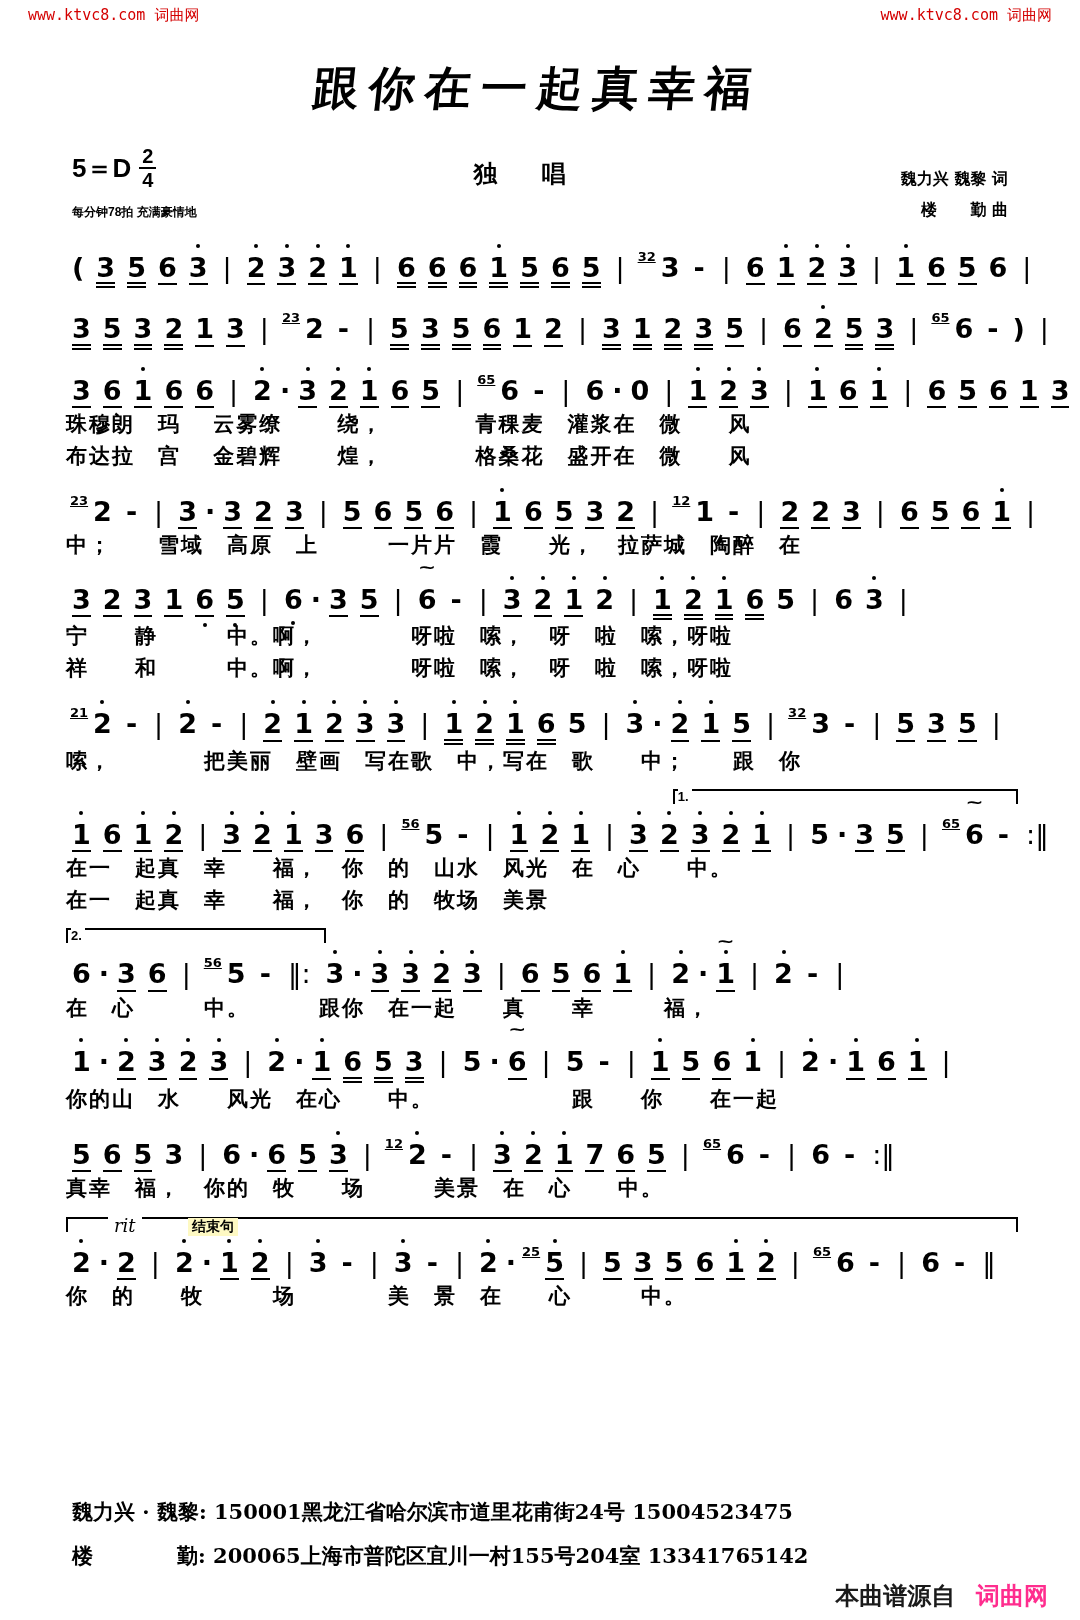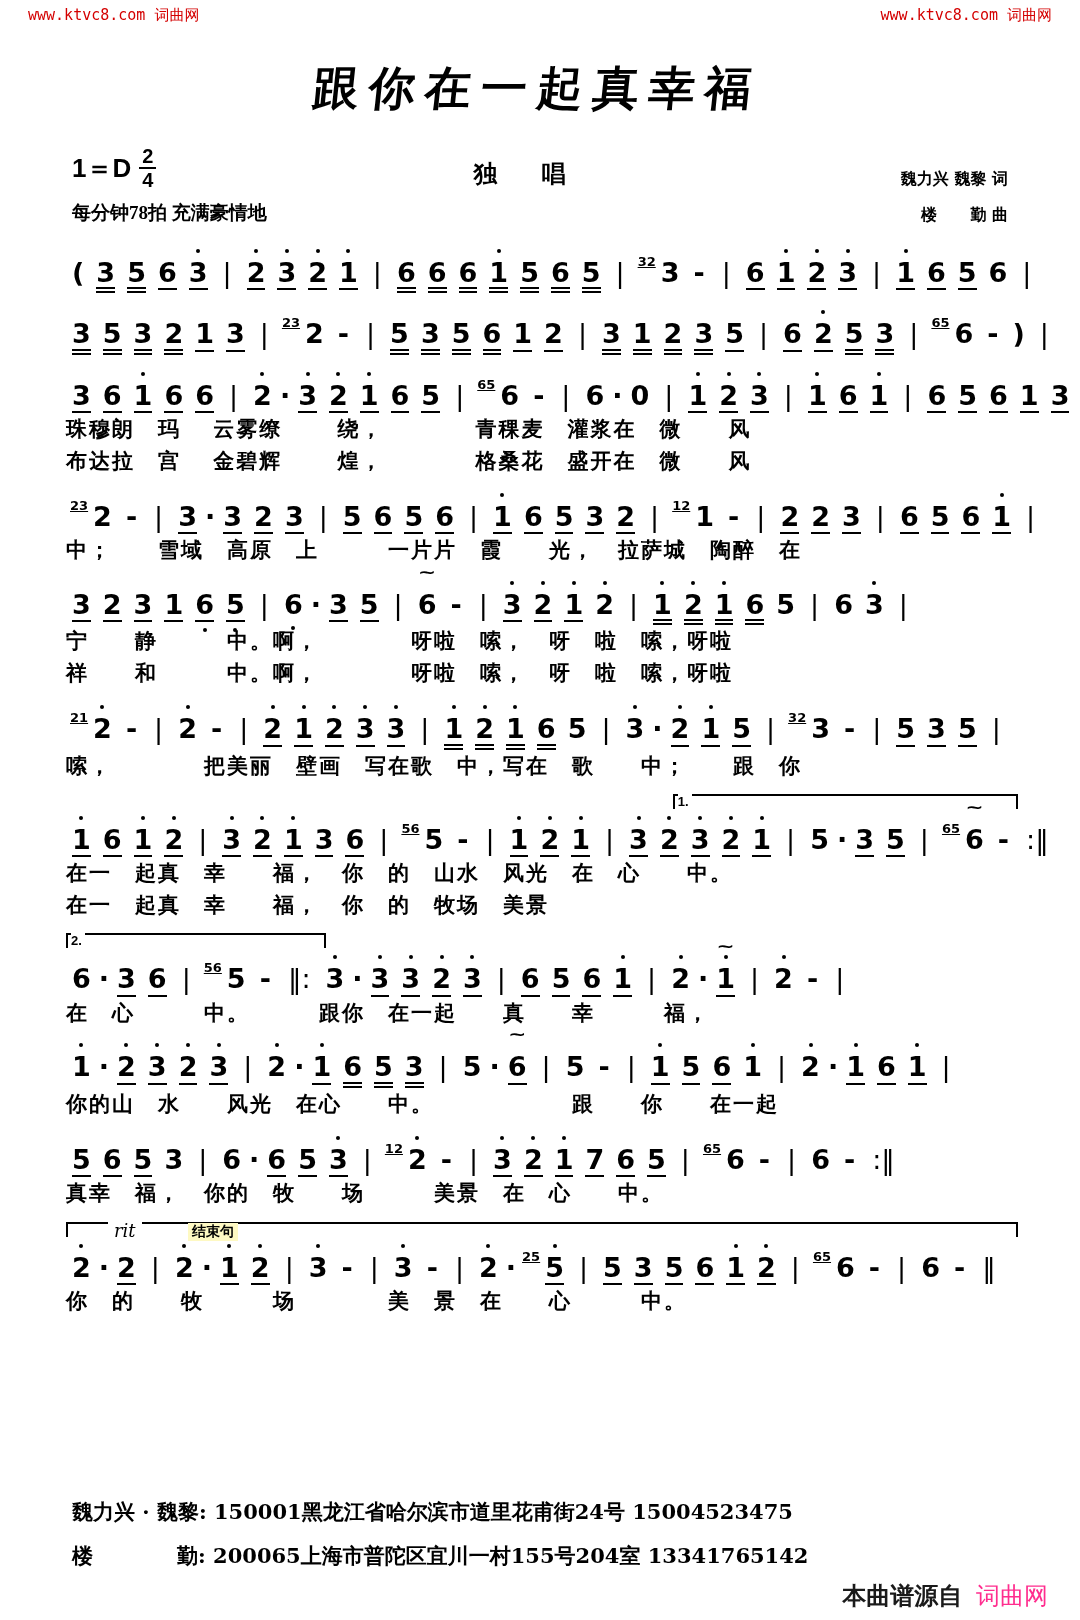--- a/index.html
+++ b/index.html
@@ -17,21 +17,21 @@
 
   
   .meta-row{display:flex;justify-content:space-between;align-items:flex-end;padding:0 72px;margin-top:26px;}
   .keysig{font-size:26px;font-weight:bold;display:flex;align-items:center;gap:8px;}
   .meter{display:inline-flex;flex-direction:column;align-items:center;line-height:1;font-size:20px;font-weight:bold;}
   .meter .m-top{border-bottom:2px solid #000;padding:0 3px 1px;}
   .meter .m-bot{padding-top:1px;}
   .perf-type{font-size:24px;font-weight:bold;letter-spacing:18px;font-family:"DejaVu Serif",serif;}
   .credit{font-size:16px;font-family:"DejaVu Serif",serif;font-weight:bold;white-space:pre;}
   .meta-row2{display:flex;justify-content:space-between;align-items:flex-end;padding:0 72px;margin-top:10px;}
-  .tempo{font-size:19px;font-weight:bold;font-family:Liberation Serif, serif;}
+  .tempo{font-size:12px;font-weight:bold;font-family:Liberation Sans, sans-serif;}
 
   
   #systems{padding:6px 66px 0;}
   .system{position:relative;margin:11px 0 6px;}
   .system.pad-top{padding-top:18px;}
   .notation{font-family:"DejaVu Sans",sans-serif;font-weight:bold;font-size:27px;
             white-space:nowrap;padding-top:12px;line-height:1.15;}
   .tk{position:relative;display:inline-block;margin:0 6px;}
   .tk .bt{display:inline-block;line-height:1.05;}
   .tk .bt.u1{border-bottom:2px solid #000;padding-bottom:1px;}
@@ -54,35 +54,35 @@
   .volta.full{left:0;width:100%;border-right:2px solid #000;}
   .volta.full .rit{position:absolute;left:40px;top:-4px;font-family:"DejaVu Serif",serif;
                    font-style:italic;font-weight:normal;font-size:18px;background:#fff;padding:0 6px;}
   .volta.full .endlab{position:absolute;left:120px;top:-1px;font-size:14px;font-weight:bold;background:#fef9c3;padding:0 4px;}
 
   
   .footer{position:absolute;left:72px;right:72px;bottom:34px;}
   .contact{font-family:"DejaVu Serif",serif;font-size:21px;font-weight:bold;margin-bottom:16px;white-space:pre;}
   .source{position:absolute;right:-40px;bottom:-26px;font-size:24px;}
   .source .prefix{color:#1a1a1a;font-weight:bold;}
-  .source .site{color:#ff2d8e;font-weight:normal;margin-left:7px;}
+  .source .site{color:#ff2d8e;font-weight:bold;margin-left:14px;}
 </style>
 </head>
 <body>
 
 <div class="page">
 
   <div class="site-header left">www.ktvc8.com 词曲网</div>
   <div class="site-header right">www.ktvc8.com 词曲网</div>
 
   <div class="title">跟你在一起真幸福</div>
 
   <div class="meta-row">
     <div class="keysig">
-      <span>1＝D</span>
+      <span>5＝D</span>
       <span class="meter">
         <span class="m-top">2</span>
         <span class="m-bot">4</span>
       </span>
     </div>
     <div class="perf-type">独  唱</div>
     <div class="credit">魏力兴 魏黎 词</div>
   </div>
 
   <div class="meta-row2">

